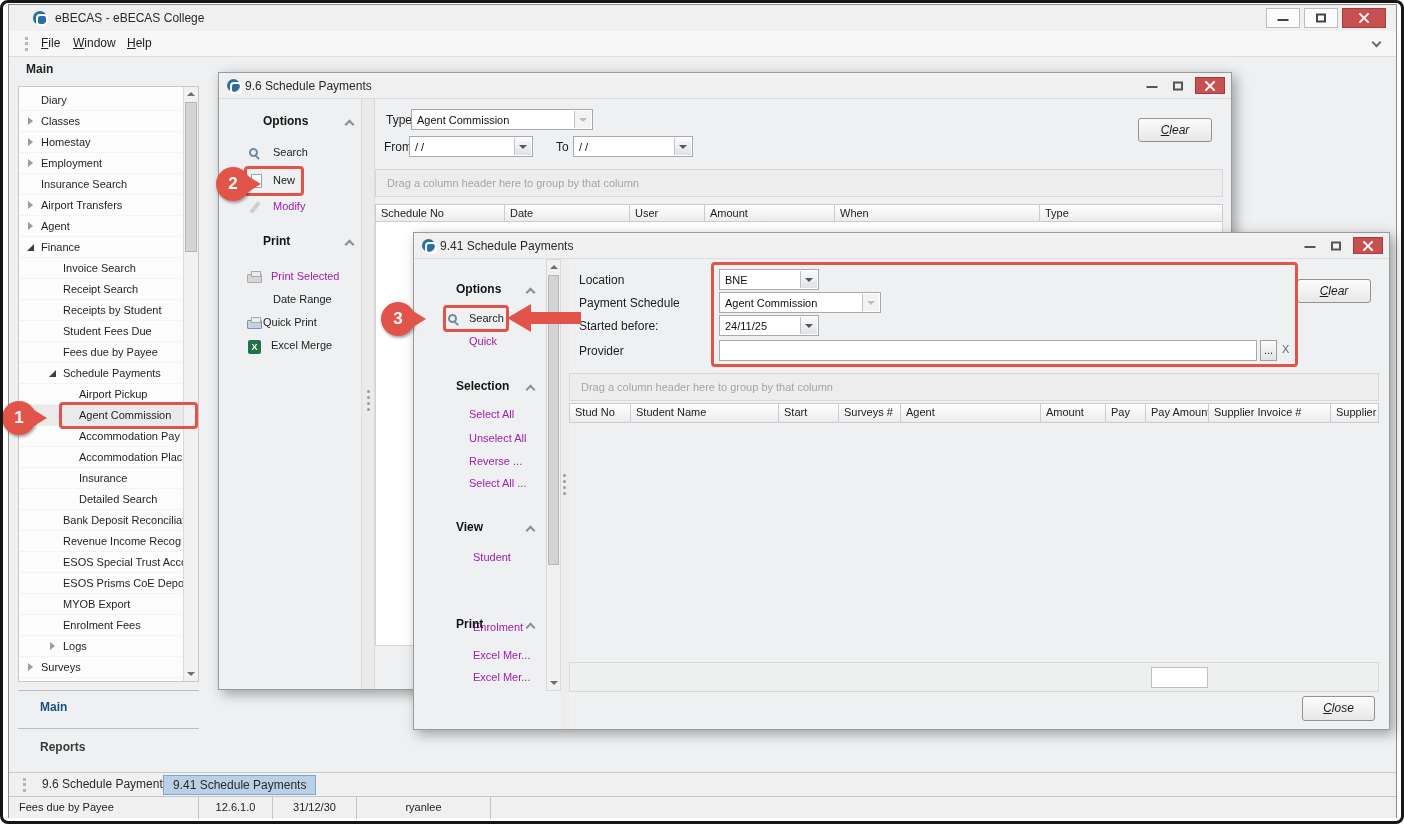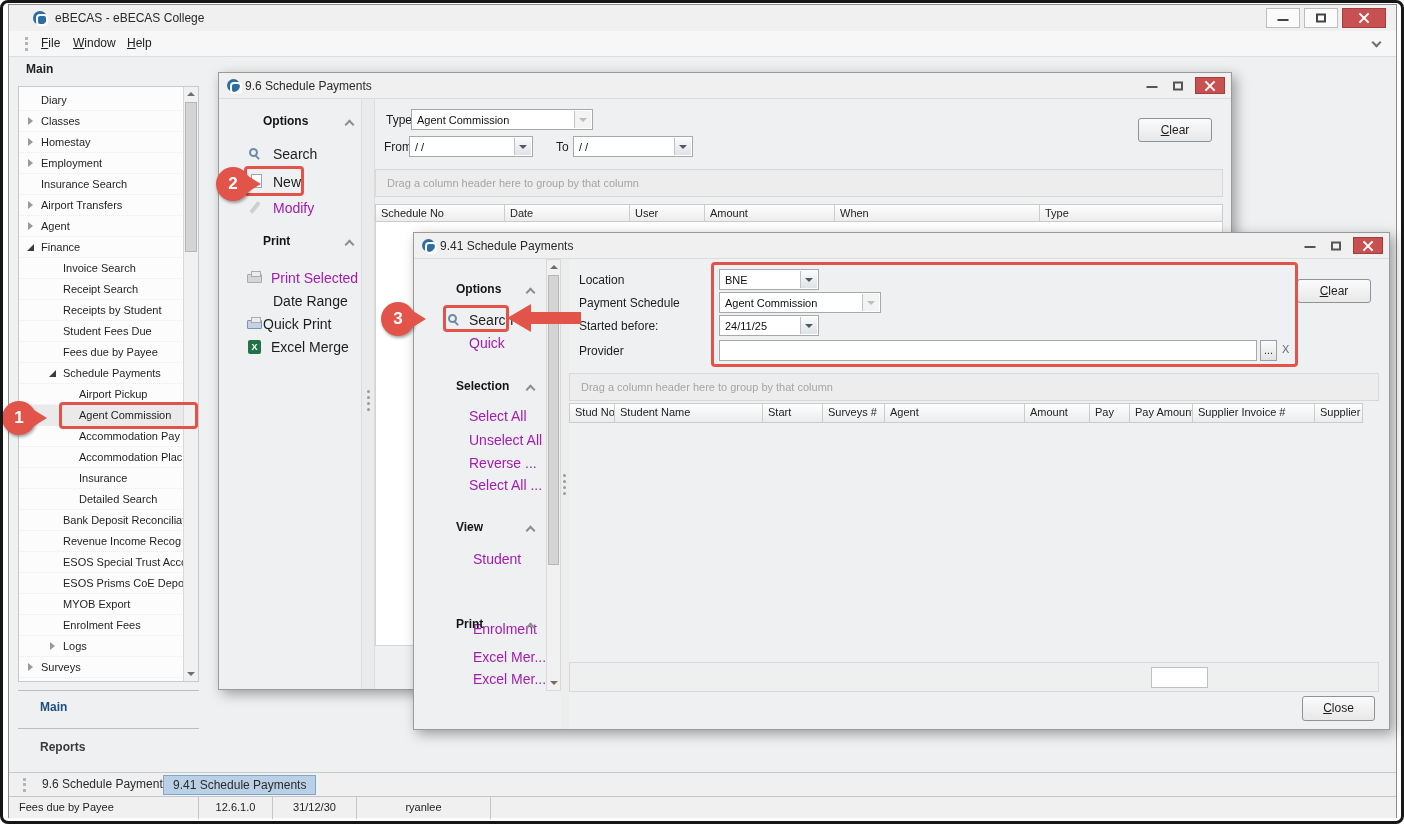--- a/index.html
+++ b/index.html
@@ -66,21 +66,21 @@
   .wbtn { position:absolute; top:4px; width:26px; height:17px; }
   .wbtn.close { width:30px; background:#c75050; border:1px solid #a33d3d; }
   .wbtn .g-min { background:#555; }
   .wbtn .g-max { border-color:#555; }
 
   
   .phead { position:absolute; height:20px; }
   .phlab { position:absolute; left:14px; top:1px; font-weight:bold; font-size:12px; color:#141414; }
   .chevup { position:absolute; right:0; top:8px; width:7px; height:7px; border-left:2px solid #8e8e8e; border-top:2px solid #8e8e8e; transform:rotate(45deg); }
   .pit { position:absolute; height:20px; }
-  .plab { position:absolute; top:1px; font-size:14px; color:#1d1d1d; white-space:nowrap; }
+  .plab { position:absolute; top:1px; font-size:11px; color:#1d1d1d; white-space:nowrap; }
   .pit.dis .plab { color:#a21caf; }
 
   
   .ic { position:absolute; }
   .ic-mag { left:0; top:3px; width:9px; height:9px; border:2px solid #6f8aa5; border-radius:50%; }
   .ic-mag::after { content:''; position:absolute; right:-4px; bottom:-3px; width:6px; height:2px; background:#6f8aa5; transform:rotate(45deg); }
   .ic-page { left:2px; top:1px; width:11px; height:14px; background:#fff; border:1px solid #98a6b5; }
   .ic-pencil { left:4px; top:2px; width:4px; height:13px; background:#cfcfcf; transform:rotate(38deg); border-radius:1px; }
   .ic-printer { left:0; top:5px; width:15px; height:9px; background:#d6d6d6; border:1px solid #ababab; border-radius:1px; }
   .ic-printer::before { content:''; position:absolute; left:3px; top:-4px; width:8px; height:4px; background:#ececec; border:1px solid #ababab; }
@@ -89,21 +89,21 @@
   .ic-excel::after { content:'X'; position:absolute; left:0; right:0; top:2px; text-align:center; font-weight:bold; font-size:9px; color:#fff; }
 
   
   .flabel { position:absolute; font-size:12px; color:#1d1d1d; white-space:nowrap; }
   .field { position:absolute; height:21px; background:#fff; border:1px solid #a7a9ac; }
   .fval { position:absolute; left:5px; top:50%; transform:translateY(-50%); font-size:11px; color:#101010; white-space:nowrap; }
   .dbtn { position:absolute; top:1px; bottom:1px; right:1px; width:17px; background:linear-gradient(#fafafa,#dfe3e6); border-left:1px solid #bfc3c6; }
   .darr { position:absolute; left:50%; top:50%; margin:-2px 0 0 -4px; border-left:4px solid transparent; border-right:4px solid transparent; border-top:4px solid #4b5a66; }
   .dbtn.dis { background:#f3f3f3; }
   .dbtn.dis .darr { border-top-color:#bdbdbd; }
-  .btn { position:absolute; display:block; background:linear-gradient(#fbfbfb,#e8e8e8); border:1px solid #8f9396; border-radius:3px; font-size:12px; color:#1e1e1e; text-align:center; }
+  .btn { position:absolute; display:block; background:linear-gradient(#fbfbfb,#e8e8e8); border:1px solid #8f9396; border-radius:3px; font-size:12px; color:#1e1e1e; text-align:center;font-style:italic; }
   .mbtn { position:absolute; height:21px; background:linear-gradient(#fbfbfb,#e3e3e3); border:1px solid #9aa0a5; font-size:11px; color:#333; text-align:center; line-height:19px; }
 
   
   .gbar { position:absolute; background:#ededed; border:1px solid #d8d8d8; font-size:11px; color:#a5a5a5; }
   .gbar span { position:absolute; left:11px; top:7px; }
   .ghead { position:absolute; display:flex; }
   .hc { height:100%; border:1px solid #c9cdd1; border-left:none; background:linear-gradient(#fefefe,#ececec); font-size:11px; color:#222; padding:2px 0 0 5px; white-space:nowrap; overflow:hidden; }
   .hc:first-child { border-left:1px solid #c9cdd1; }
   .gbody { position:absolute; background:#fff; border:1px solid #d4d4d4; border-top:none; }
   .nodata { position:absolute; left:0; right:0; top:50%; transform:translateY(-50%); text-align:center; font-size:12px; color:#8a8a8a; }
@@ -460,21 +460,21 @@
     <span class="fval"></span>
   </div>
   <div class="mbtn" style="left:846px;top:107px;width:17px;">...</div>
   <span class="flabel" style="left:868px;top:110px;color:#5a6b7c;font-size:11px;">X</span>
   <div class="btn u1" style="left:883px;top:46px;width:74px;height:24px;line-height:22px;">Clear</div>
 
   <div class="gbar" style="left:155px;top:140px;width:810px;height:28px;">
     <span>Drag a column header here to group by that column</span>
   </div>
   <div class="ghead" style="left:155px;top:170px;width:810px;height:20px;">
-    <div class="hc" style="width:46px;">Stud No</div>
+    <div class="hc" style="width:62px;">Stud No</div>
     <div class="hc" style="width:148px;">Student Name</div>
     <div class="hc" style="width:60px;">Start</div>
     <div class="hc" style="width:62px;">Surveys #</div>
     <div class="hc" style="width:140px;">Agent</div>
     <div class="hc" style="width:65px;">Amount</div>
     <div class="hc" style="width:40px;">Pay</div>
     <div class="hc" style="width:63px;">Pay Amount</div>
     <div class="hc" style="width:122px;">Supplier Invoice #</div>
     <div class="hc" style="width:48px;">Supplier Inv</div>
   </div>

